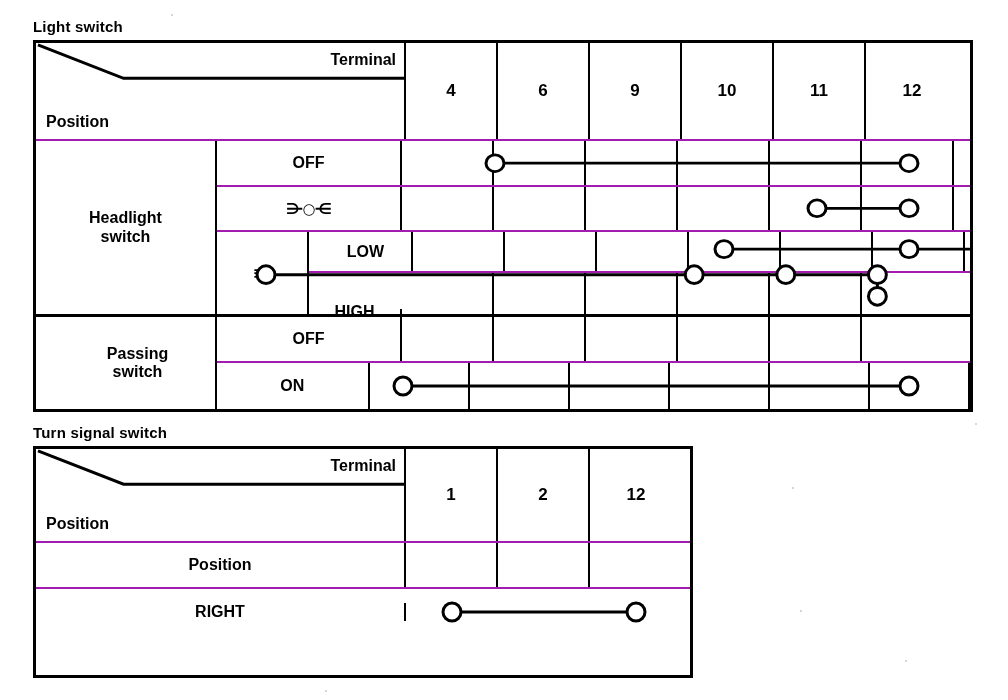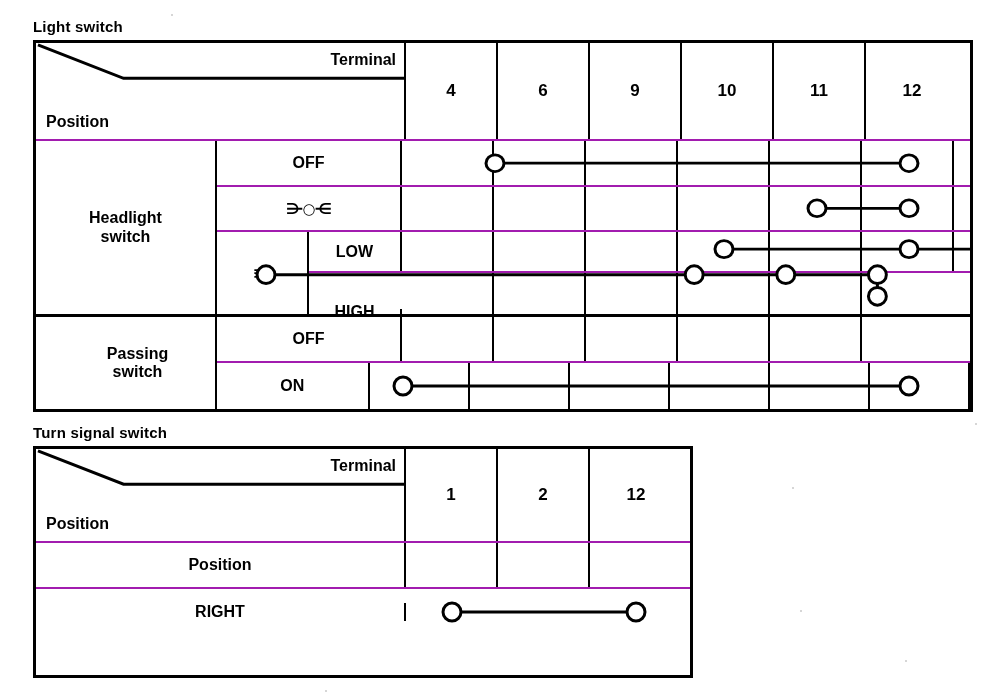--- a/index.html
+++ b/index.html
@@ -193,21 +193,21 @@
           <circle cx="692" cy="23" r="9" fill="#fff" stroke="#000" stroke-width="3"></circle>
         </svg>
       </div>
 
       <div class="row" style="height:82px; border-bottom:none;">
         <div class="cell" style="width:92px;">
           <span class="lamp-sym">≡◗</span>
         </div>
         <div style="width:661px; display:flex; flex-direction:column;">
 
-          <div class="row" style="height:41px;">
+          <div class="row" style="height:41px;padding-left:11px;">
             <div class="cell" style="width:93px;">LOW</div>
             <div class="cell" style="width:92px;"></div>
             <div class="cell" style="width:92px;"></div>
             <div class="cell" style="width:92px;"></div>
             <div class="cell" style="width:92px;"></div>
             <div class="cell" style="width:92px;"></div>
             <div class="cell" style="width:92px;"></div>
             <svg class="overlay" viewBox="0 0 661 41" preserveAspectRatio="none">
               <line x1="415" y1="18" x2="600" y2="18" stroke="#000" stroke-width="3"></line>
               <line x1="600" y1="18" x2="692" y2="18" stroke="#000" stroke-width="3"></line>

